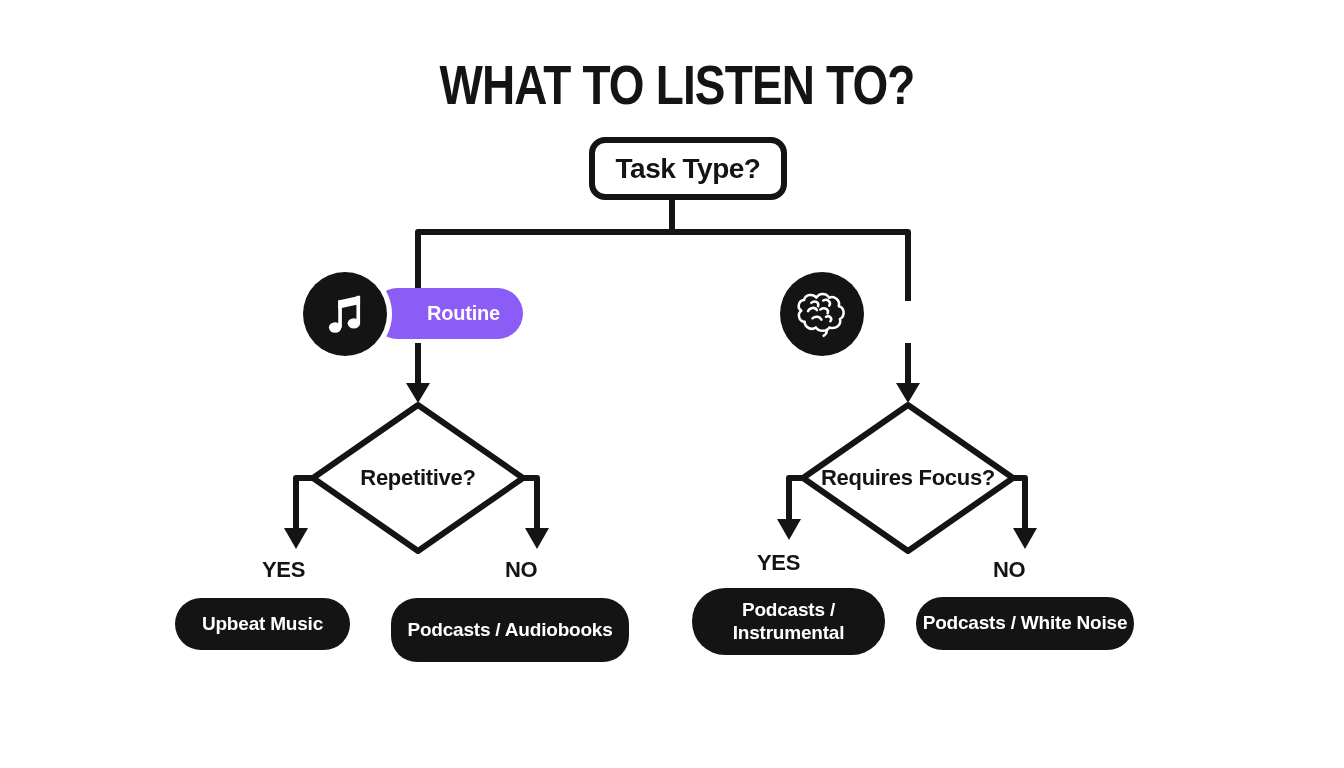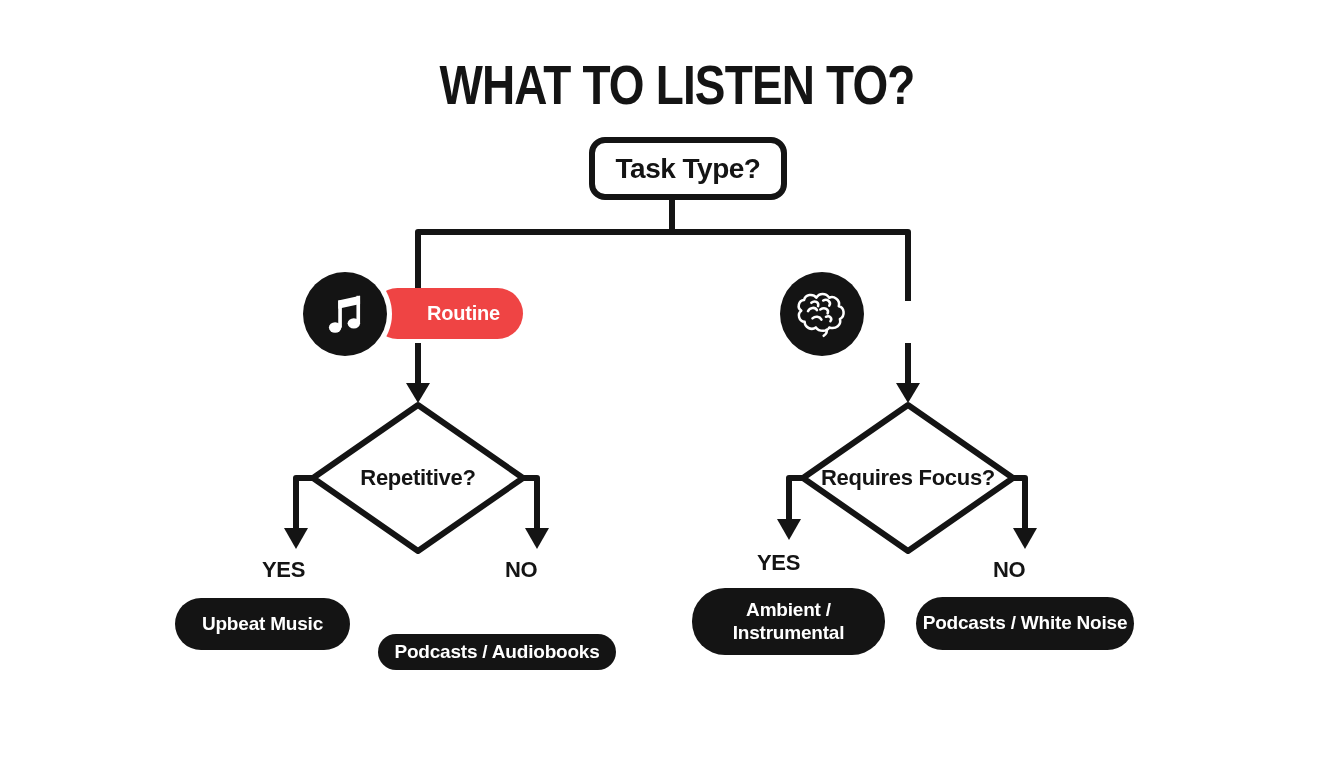--- a/index.html
+++ b/index.html
@@ -42,21 +42,21 @@
 
   .circle-badge {
     width: 84px; height: 84px; border-radius: 50%;
     background: #141414;
     box-shadow: 0 0 0 5px #ffffff;
     display: flex; align-items: center; justify-content: center;
     z-index: 3;
   }
   .branch-pill {
     height: 51px; border-radius: 26px;
-    background: #ef4444; color: #ffffff;
+    background: #8b5cf6; color: #ffffff;
     display: flex; align-items: center; justify-content: center;
     box-sizing: border-box; padding-left: 32px;
     font-size: 20px; font-weight: bold; letter-spacing: -0.2px;
     white-space: nowrap;
     z-index: 2;
   }
 
   .diamond-label {
     display: flex; align-items: center; justify-content: center;
     font-size: 22px; font-weight: bold; letter-spacing: -0.3px;
@@ -154,23 +154,23 @@
   </div>
 
   <div class="abs answer-label" style="left:262px; top:557px;">YES</div>
   <div class="abs answer-label" style="left:505px; top:557px;">NO</div>
   <div class="abs answer-label" style="left:757px; top:550px;">YES</div>
   <div class="abs answer-label" style="left:993px; top:557px;">NO</div>
 
   <div class="abs outcome-pill one-line" style="left:175px; top:598px; width:175px; height:52px; border-radius:26px;text-align:right;">
     <span>Upbeat Music</span>
   </div>
-  <div class="abs outcome-pill one-line" style="left:378px; top:598px; width:238px; height:36px; border-radius:26px;margin-top:36px;">
+  <div class="abs outcome-pill one-line" style="left:391px; top:598px; width:238px; height:64px; border-radius:26px;">
     <span>Podcasts / Audiobooks</span>
   </div>
   <div class="abs outcome-pill" style="left:692px; top:588px; width:193px; height:67px; border-radius:33px; padding:6px 28px;">
-    <span>Ambient / Instrumental</span>
+    <span>Podcasts / Instrumental</span>
   </div>
   <div class="abs outcome-pill one-line" style="left:916px; top:597px; width:218px; height:53px; border-radius:27px;">
     <span>Podcasts / White Noise</span>
   </div>
 
 </div>
 
 </body></html>

